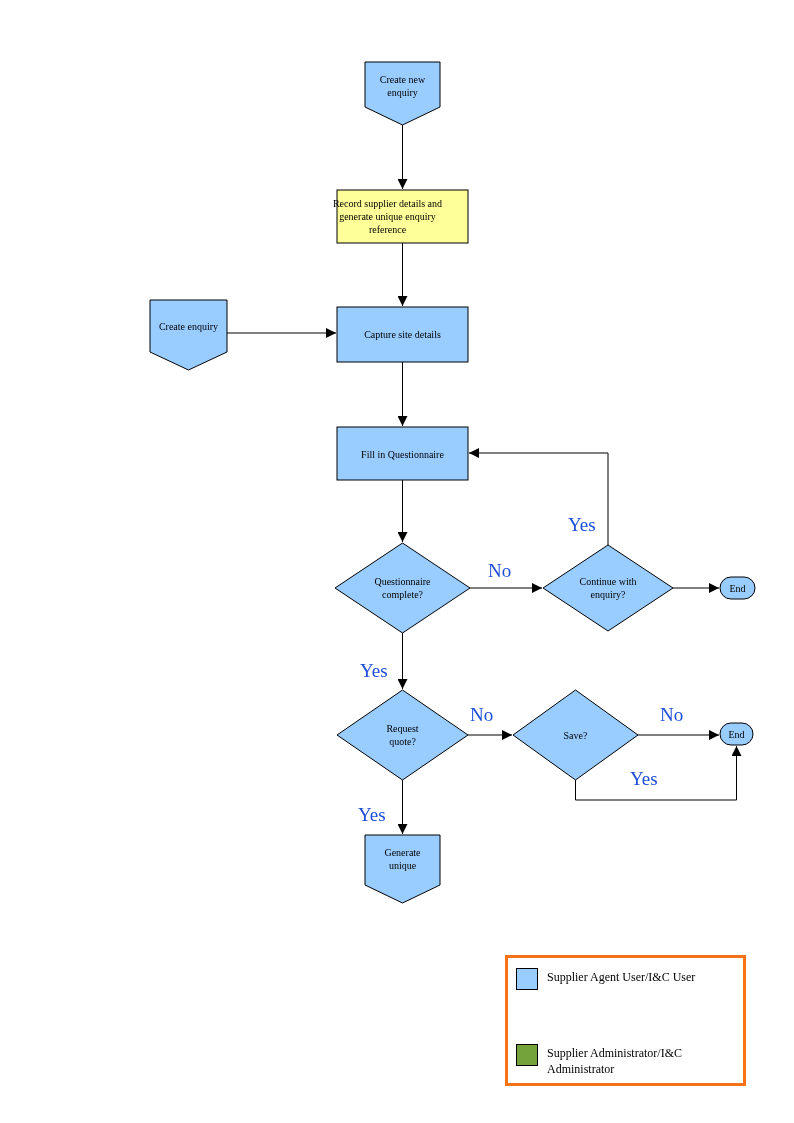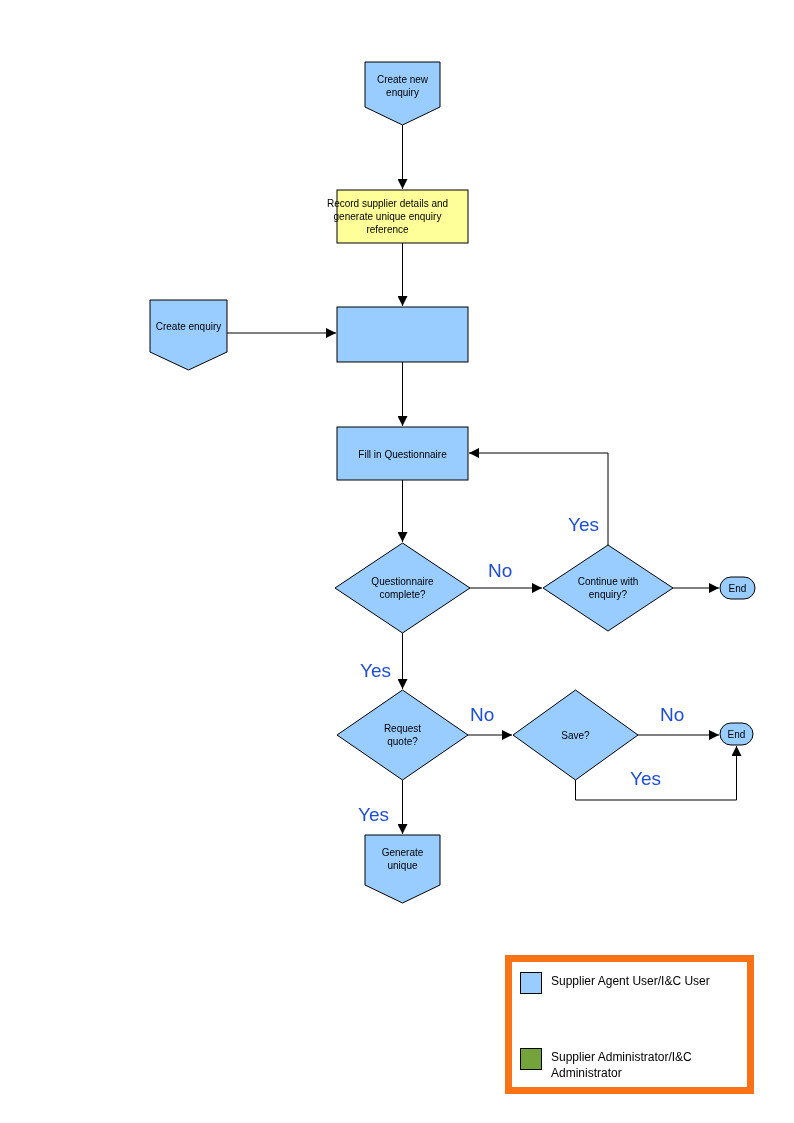--- a/index.html
+++ b/index.html
@@ -1,21 +1,21 @@
 <!DOCTYPE html>
 <html><head>
 <meta charset="utf-8">
 <style>
   html, body { margin: 0; padding: 0; background: #ffffff; }
   .page {
     position: relative;
     width: 794px;
     height: 1123px;
     background: #ffffff;
-    font-family: Liberation Sans, sans-serif;
+    font-family: Liberation Serif, serif;
     overflow: hidden;
   }
   .layer { position: absolute; left: 0; top: 0; }
   .edge { stroke: #000000; stroke-width: 1; fill: none; }
   .shape { stroke: #000000; stroke-width: 1; }
   .node-label {
     position: absolute;
     display: flex;
     align-items: center;
     justify-content: center;
@@ -25,21 +25,21 @@
     color: #000000;
   }
   .edge-label {
     position: absolute;
     font-size: 19px;
     color: #1d4ed8;
     white-space: nowrap;
   }
   .legend {
     position: absolute;
-    border: 7px solid #f97316;
+    border: 3px solid #f97316;
     background: #ffffff;
   }
   .legend-row {
     position: absolute;
     left: 8px;
     right: 8px;
     display: flex;
     align-items: flex-start;
     gap: 9px;
   }
@@ -92,20 +92,21 @@
     <rect class="shape" x="720" y="577" width="35" height="22" rx="11" fill="#99CCFF"></rect>
     <polygon class="shape" points="402.5,690 468,735 402.5,780 337,735" fill="#99CCFF"></polygon>
     <polygon class="shape" points="575.5,690 638,735 575.5,780 513,735" fill="#99CCFF"></polygon>
     <rect class="shape" x="720" y="723" width="33" height="22" rx="11" fill="#99CCFF"></rect>
     <polygon class="shape" points="365,835 440,835 440,885 402.5,903 365,885" fill="#99CCFF"></polygon>
   </svg>
 
   <div class="node-label" style="left:365px;top:64px;width:75px;height:44px">Create new enquiry</div>
   <div class="node-label" style="left:324px;top:192px;width:127px;height:49px">Record supplier details and generate unique enquiry reference</div>
   <div class="node-label" style="left:150px;top:302px;width:77px;height:48px">Create enquiry</div>
+  <div class="node-label" style="left:337px;top:307px;width:131px;height:55px">Capture site details</div>
   <div class="node-label" style="left:337px;top:428px;width:131px;height:53px">Fill in Questionnaire</div>
   <div class="node-label" style="left:362px;top:543px;width:81px;height:90px">Questionnaire complete?</div>
   <div class="node-label" style="left:570px;top:545px;width:76px;height:86px">Continue with enquiry?</div>
   <div class="node-label" style="left:720px;top:577px;width:35px;height:22px">End</div>
   <div class="node-label" style="left:372px;top:690px;width:61px;height:90px">Request quote?</div>
   <div class="node-label" style="left:523px;top:690px;width:105px;height:90px">Save?</div>
   <div class="node-label" style="left:720px;top:723px;width:33px;height:22px">End</div>
   <div class="node-label" style="left:372px;top:837px;width:61px;height:44px">Generate unique</div>
 
   <div class="edge-label" style="left:488px;top:560px">No</div>

